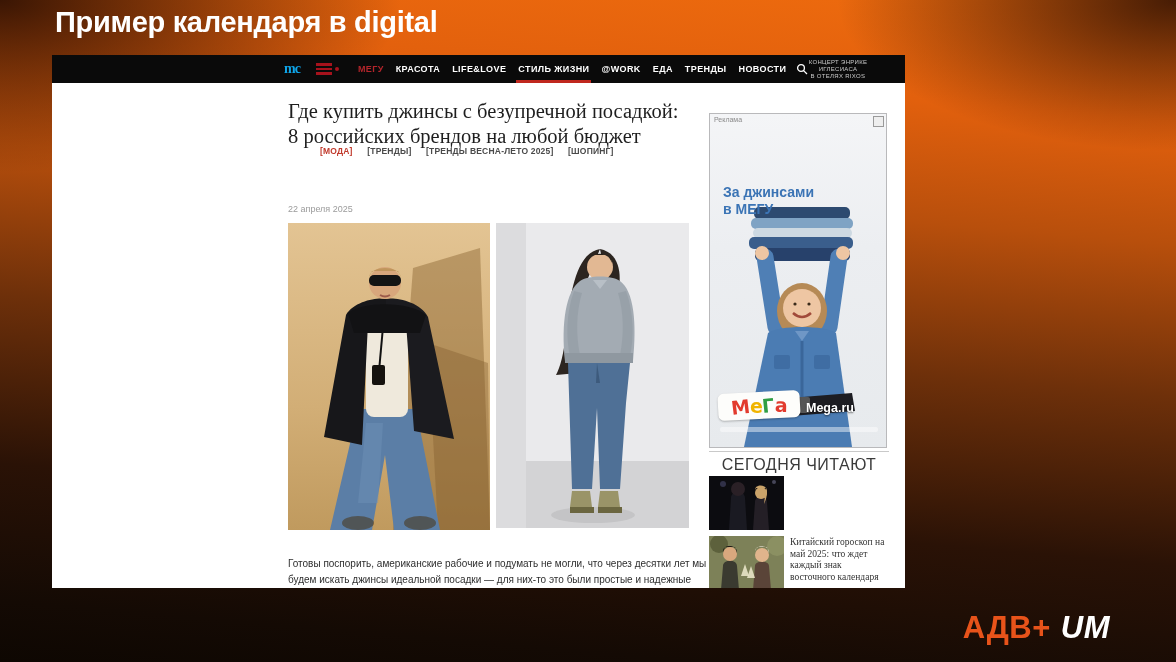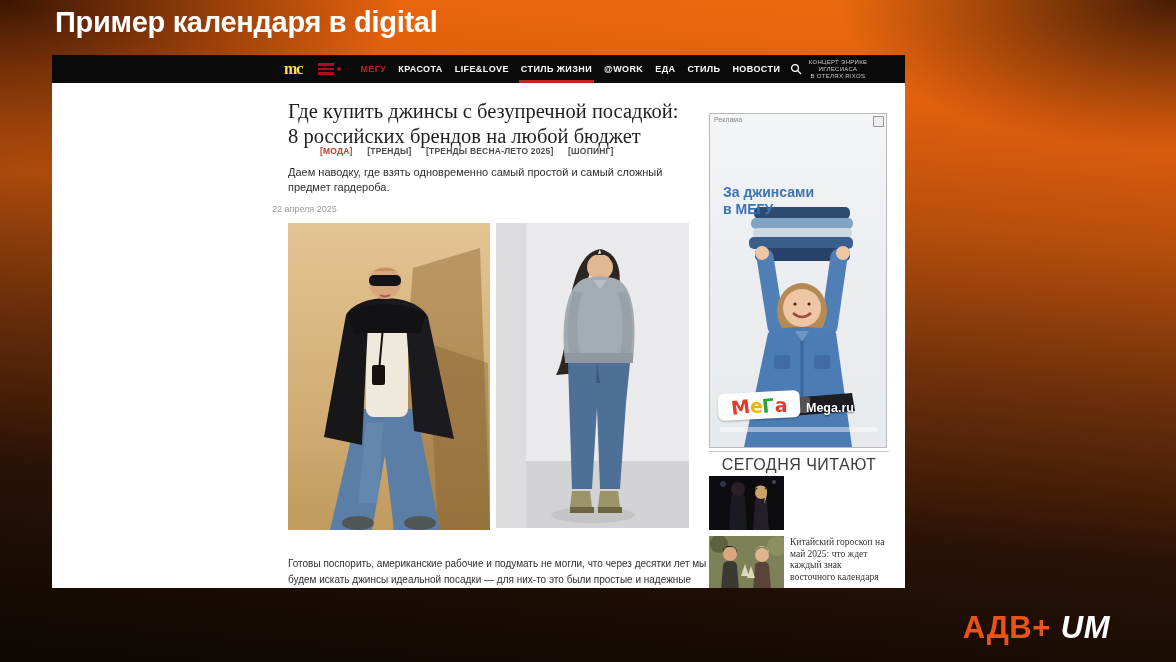--- a/index.html
+++ b/index.html
@@ -7,40 +7,40 @@
     font-family:"Liberation Sans",sans-serif;
     background:
       radial-gradient(55% 42% at 0% 0%, rgba(28,8,2,.85) 0%, rgba(28,8,2,0) 62%),
       radial-gradient(48% 38% at 100% 0%, rgba(28,8,2,.8) 0%, rgba(28,8,2,0) 60%),
       linear-gradient(185deg,#ef6c0e 0%,#e2600d 16%,#b84f0c 32%,#6e300a 52%,#2a1206 74%,#140a04 92%,#0e0702 100%);}
   .slide-title{position:absolute;left:55px;top:6px;color:#fff;font-size:29px;font-weight:bold;letter-spacing:-.3px;}
 
   
   .card{position:absolute;left:52px;top:55px;width:853px;height:533px;background:#fff;overflow:hidden;}
   .navbar{position:relative;height:28px;background:#0a0a0a;display:flex;align-items:center;padding-left:232px;box-sizing:border-box;}
-  .mc-logo{color:#fde047;font-family:"Liberation Serif",serif;font-size:16px;font-weight:bold;letter-spacing:-1px;line-height:28px;}
+  .mc-logo{color:#0ea5e9;font-family:"Liberation Serif",serif;font-size:14px;font-weight:bold;letter-spacing:-1px;line-height:28px;}
   .hamburger{display:inline-flex;flex-direction:column;gap:2px;margin-left:16px;cursor:pointer;position:relative;}
   .hamburger i{display:block;width:16px;height:2.6px;background:#a6121c;}
   .hamburger .dot{position:absolute;right:-7px;top:4px;width:4px;height:4px;border-radius:50%;background:#a6121c;}
   .menu{display:flex;margin-left:26px;gap:12px;}
   .menu a{position:relative;display:inline-block;height:28px;line-height:29px;color:#fff;font-size:9px;font-weight:bold;letter-spacing:.4px;text-decoration:none;white-space:nowrap;cursor:pointer;}
   .menu a.hot{color:#b3252b;}
   .menu a.active::after{content:"";position:absolute;left:-2px;right:-2px;bottom:0;height:3.5px;background:#c0271e;}
   .search{margin-left:10px;display:inline-flex;cursor:pointer;}
   .promo{position:absolute;left:726px;top:4px;width:120px;text-align:center;font-size:6px;line-height:7px;color:#c9c9c9;letter-spacing:.3px;cursor:pointer;}
 
   .content{position:absolute;left:0;top:28px;width:853px;height:505px;background:#fff;}
 
   
   .h1{position:absolute;left:236px;top:16px;width:430px;font-family:"Liberation Serif",serif;font-size:20.5px;line-height:25px;color:#1e1e1e;}
   .tags{position:absolute;left:268px;top:63px;font-size:8.5px;font-weight:bold;color:#4a4a4a;letter-spacing:.2px;}
   .tags span{margin-right:12px;cursor:pointer;}
   .tags .tag-red{color:#c0392b;text-align:right;}
   .lead{position:absolute;left:236px;top:82px;width:412px;font-size:11px;line-height:15px;color:#2e2e2e;}
-  .date{position:absolute;left:220px;top:121px;font-size:9px;color:#9b9b9b;}
+  .date{position:absolute;left:236px;top:121px;font-size:9px;color:#9b9b9b;}
   .photo{position:absolute;top:140px;overflow:hidden;}
   .photo.p1{left:236px;width:202px;height:307px;}
   .photo.p2{left:444px;width:193px;height:305px;}
   .body-text{position:absolute;left:236px;top:473px;width:424px;font-size:10px;line-height:16px;color:#2e2e2e;}
 
   
   .ad{position:absolute;left:657px;top:30px;width:178px;height:335px;background:linear-gradient(180deg,#f4f5f7 0%,#eceef1 40%,#e7eaed 100%);border:1px solid #b9b9bb;box-sizing:border-box;cursor:pointer;}
   .ad-label{position:absolute;left:4px;top:2px;font-size:7px;color:#8a8a8a;}
   .ad-close{position:absolute;right:2px;top:2px;width:9px;height:9px;border:1px solid #9a9a9a;background:#eee;cursor:pointer;}
   .ad-photo{position:absolute;left:0;bottom:0;width:176px;height:242px;}
@@ -84,21 +84,21 @@
           <i></i>
           <span class="dot"></span>
         </span>
       <nav class="menu">
         <a class="hot">МЕГУ</a>
         <a>КРАСОТА</a>
         <a>LIFE&amp;LOVE</a>
         <a class="active">СТИЛЬ ЖИЗНИ</a>
         <a>@WORK</a>
         <a>ЕДА</a>
-        <a>СТИЛЬ</a>
+        <a>ТРЕНДЫ</a>
         <a>НОВОСТИ</a>
       </nav>
       <span class="search">
         <svg width="12" height="12" viewBox="0 0 12 12">
             <circle cx="5" cy="5" r="3.4" fill="none" stroke="#fff" stroke-width="1.3"></circle>
             <line x1="7.6" y1="7.6" x2="11" y2="11" stroke="#fff" stroke-width="1.3"></line>
           </svg>
       </span>
       <div class="promo">
         <div>КОНЦЕРТ ЭНРИКЕ</div>
@@ -112,21 +112,20 @@
       <div class="h1">
         <div>Где купить джинсы с безупречной посадкой:</div>
         <div>8 российских брендов на любой бюджет</div>
       </div>
       <div class="tags">
         <span class="tag-red">[МОДА]</span>
         <span>[ТРЕНДЫ]</span>
         <span>[ТРЕНДЫ ВЕСНА-ЛЕТО 2025]</span>
         <span>[ШОПИНГ]</span>
       </div>
-      <div class="lead">Даем наводку, где взять одновременно самый простой и самый сложный предмет гардероба.</div>
       <div class="date">22 апреля 2025</div>
 
       <div class="photo p1">
         <svg width="202" height="307" viewBox="0 0 202 307">
           <defs>
             <linearGradient id="wall1" x1="0" y1="0" x2="0" y2="1">
               <stop offset="0" stop-color="#e3c493"></stop>
                 <stop offset="0.6" stop-color="#d2ae76"></stop>
                 <stop offset="1" stop-color="#c09a5e"></stop>
             </linearGradient>

